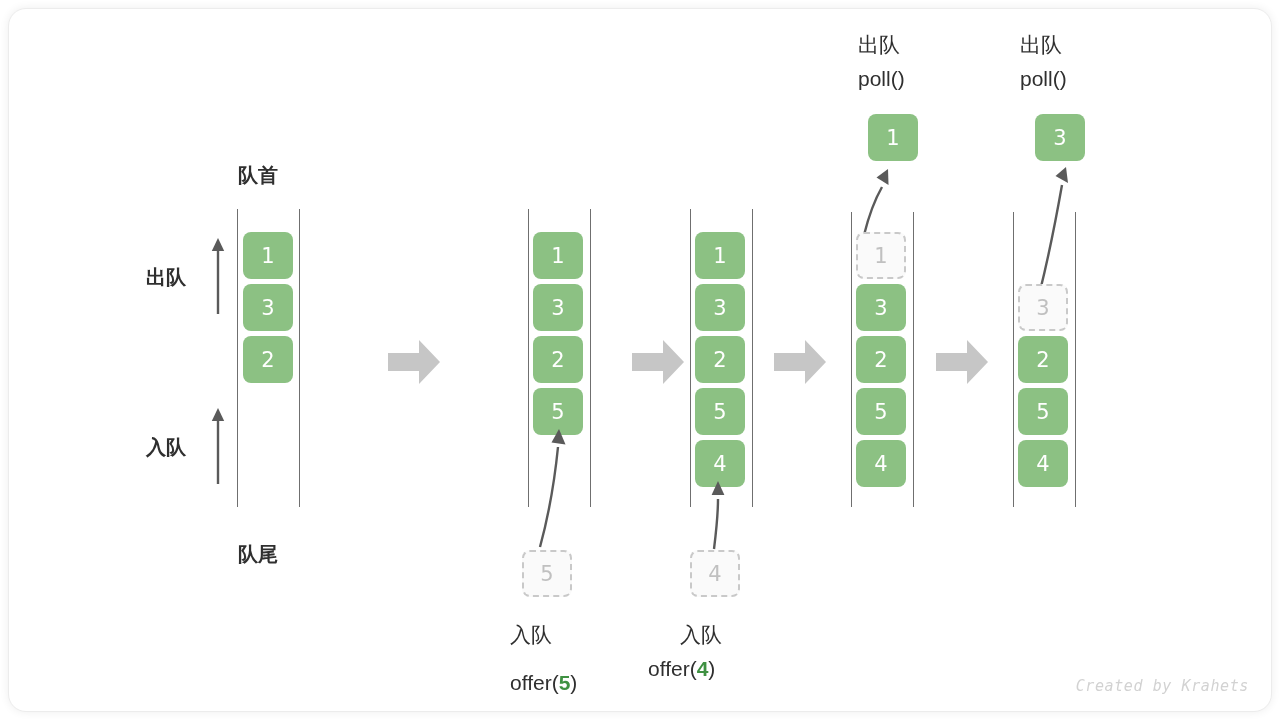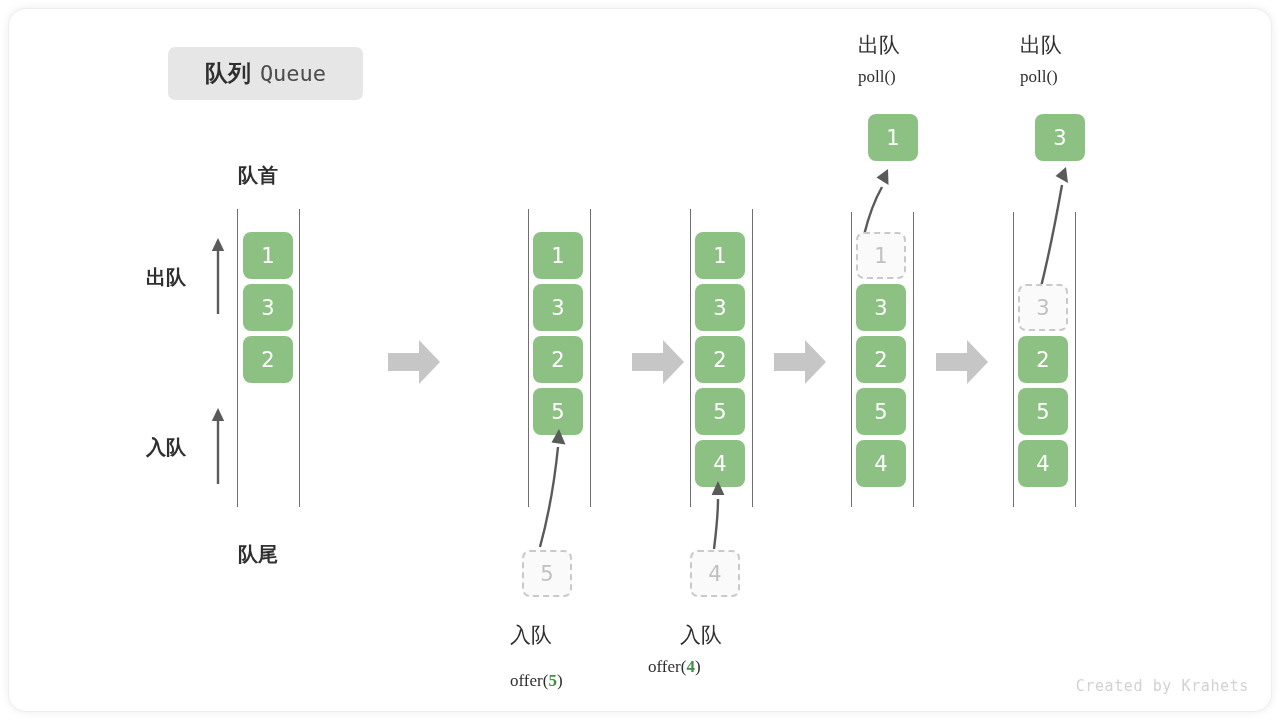--- a/index.html
+++ b/index.html
@@ -62,24 +62,24 @@
   .lbl {
     position: absolute;
     font-size: 20px;
     font-weight: bold;
     color: #2f2f2f;
     white-space: nowrap;
     font-family: "DejaVu Sans", "Liberation Sans", sans-serif;
   }
   .lbl-mono {
     position: absolute;
-    font-size: 17px;
+    font-size: 21px;
     color: #2f2f2f;
     white-space: nowrap;
-    font-family: Liberation Serif, serif;
+    font-family: Liberation Sans, sans-serif;
   }
   .lbl-cn-reg {
     position: absolute;
     font-size: 21px;
     color: #2f2f2f;
     white-space: nowrap;
     font-family: "DejaVu Sans", "Liberation Sans", sans-serif;
   }
   .accent { color: #3f9142; font-weight: bold; }
 
@@ -133,32 +133,29 @@
 
   
   .watermark {
     position: absolute;
     right: 31px;
     bottom: 25px;
     font-size: 15px;
     color: #d2d2d2;
     letter-spacing: 0.6px;
     font-family: "DejaVu Sans Mono", "Liberation Mono", monospace;
+    font-style: italic;
   }
 </style>
 </head>
 <body>
 
 <div id="canvas">
   <div class="card"></div>
 
-  <div class="title-chip">
-    <span class="title-cn">队列</span>
-    <span class="title-en">Queue</span>
-  </div>
 
   <div class="lbl" style="left:238px; top:162px;">队首</div>
   <div class="lbl" style="left:238px; top:541px;">队尾</div>
   <div class="lbl" style="left:146px; top:264px;">出队</div>
   <div class="lbl" style="left:146px; top:434px;">入队</div>
 
   <svg class="thin-arrow" style="left:206px; top:236px;" width="24" height="80" viewBox="0 0 24 80">
     <line x1="12" y1="78" x2="12" y2="12" stroke="#5a5a5a" stroke-width="2.4"></line>
     <path d="M12 2 L18.2 15 L5.8 15 Z" fill="#5a5a5a"></path>
   </svg>

